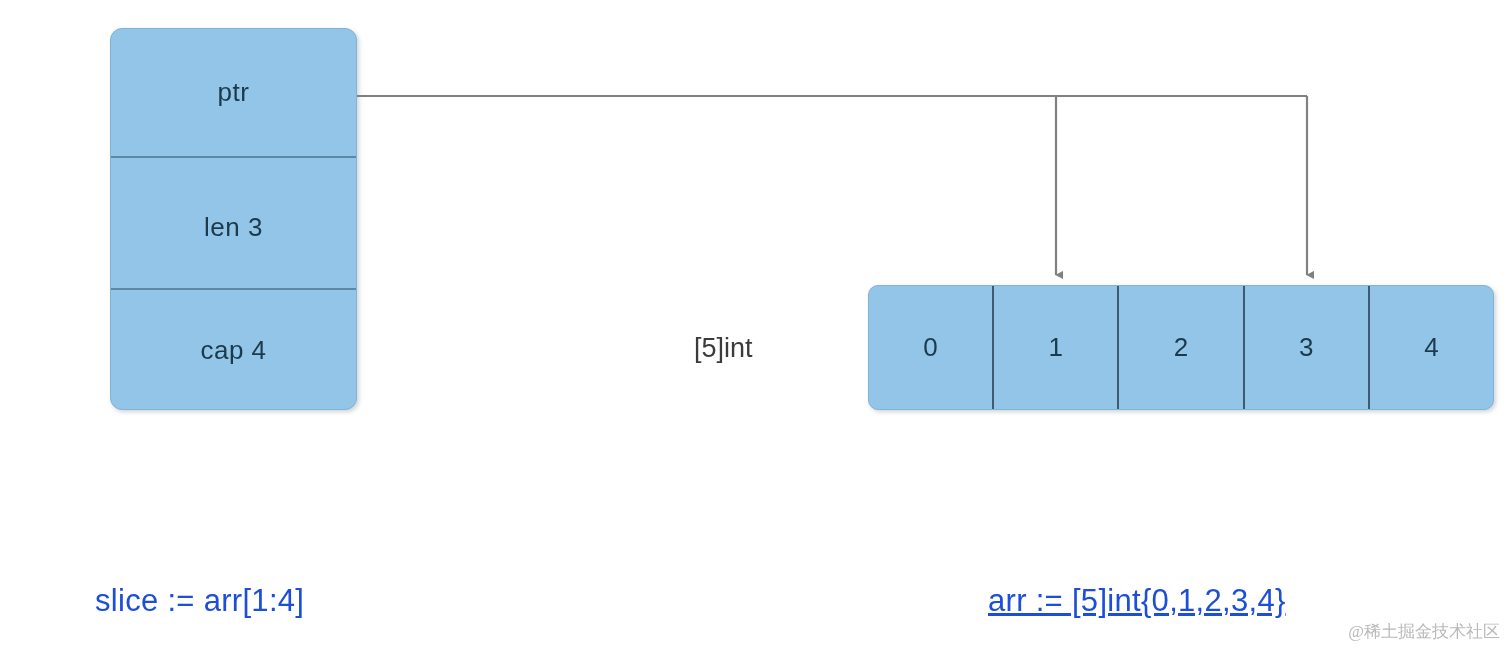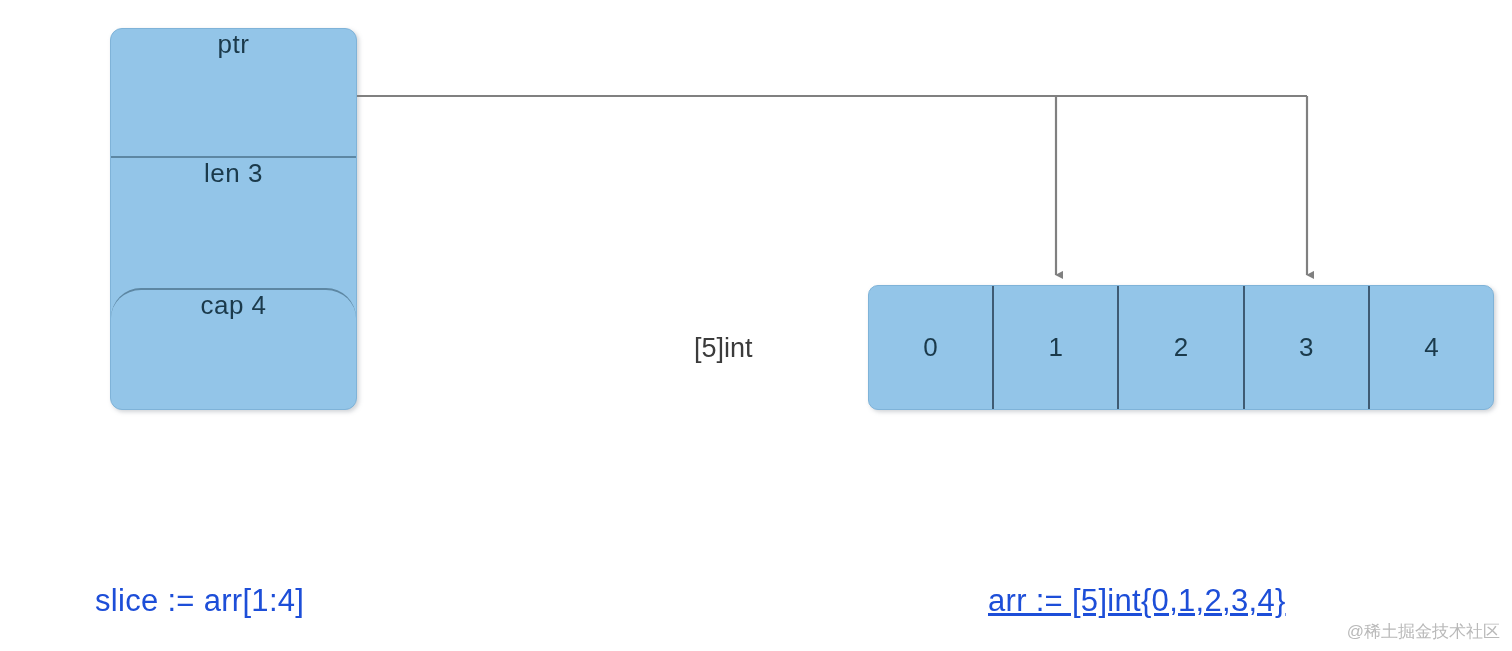--- a/index.html
+++ b/index.html
@@ -32,29 +32,30 @@
     border: 1px solid #7fb3d8;
     border-radius: 12px;
     box-shadow: 2px 2px 4px rgba(120,130,140,0.35);
     box-sizing: border-box;
   }
   .slice-cell {
     position: absolute;
     left: 0;
     width: 100%;
     display: flex;
+    align-items: center;
     justify-content: center;
     color: #1b3a4b;
     font-size: 26px;
     letter-spacing: 0.5px;
     box-sizing: border-box;
   }
   .cell-ptr { top: 0px;   height: 127px; }
   .cell-len { top: 127px; height: 141px; border-top: 2px solid #5d87a3; }
-  .cell-cap { top: 259px; height: 123px; border-top: 2px solid #5d87a3; border-radius: 30px; }
+  .cell-cap { top: 259px; height: 123px; border-top: 2px solid #5d87a3; }
 
   
   .array-type-label {
     position: absolute;
     left: 694px;
     top: 333px;
     font-size: 27px;
     color: #3b3b3b;
     white-space: nowrap;
   }
@@ -107,21 +108,21 @@
   .caption-arr   { left: 988px; top: 583px; text-decoration: underline; }
 
   
   .watermark {
     position: absolute;
     right: 12px;
     bottom: 8px;
     font-size: 17px;
     color: #b9b9b9;
     white-space: nowrap;
-    font-family: Liberation Sans, sans-serif;
+    font-family: Liberation Serif, serif;
   }
 </style>
 </head>
 <body>
 
 <div class="canvas">
 
   <div class="slice-struct">
     <div class="slice-cell cell-ptr">
       <span>ptr</span>

